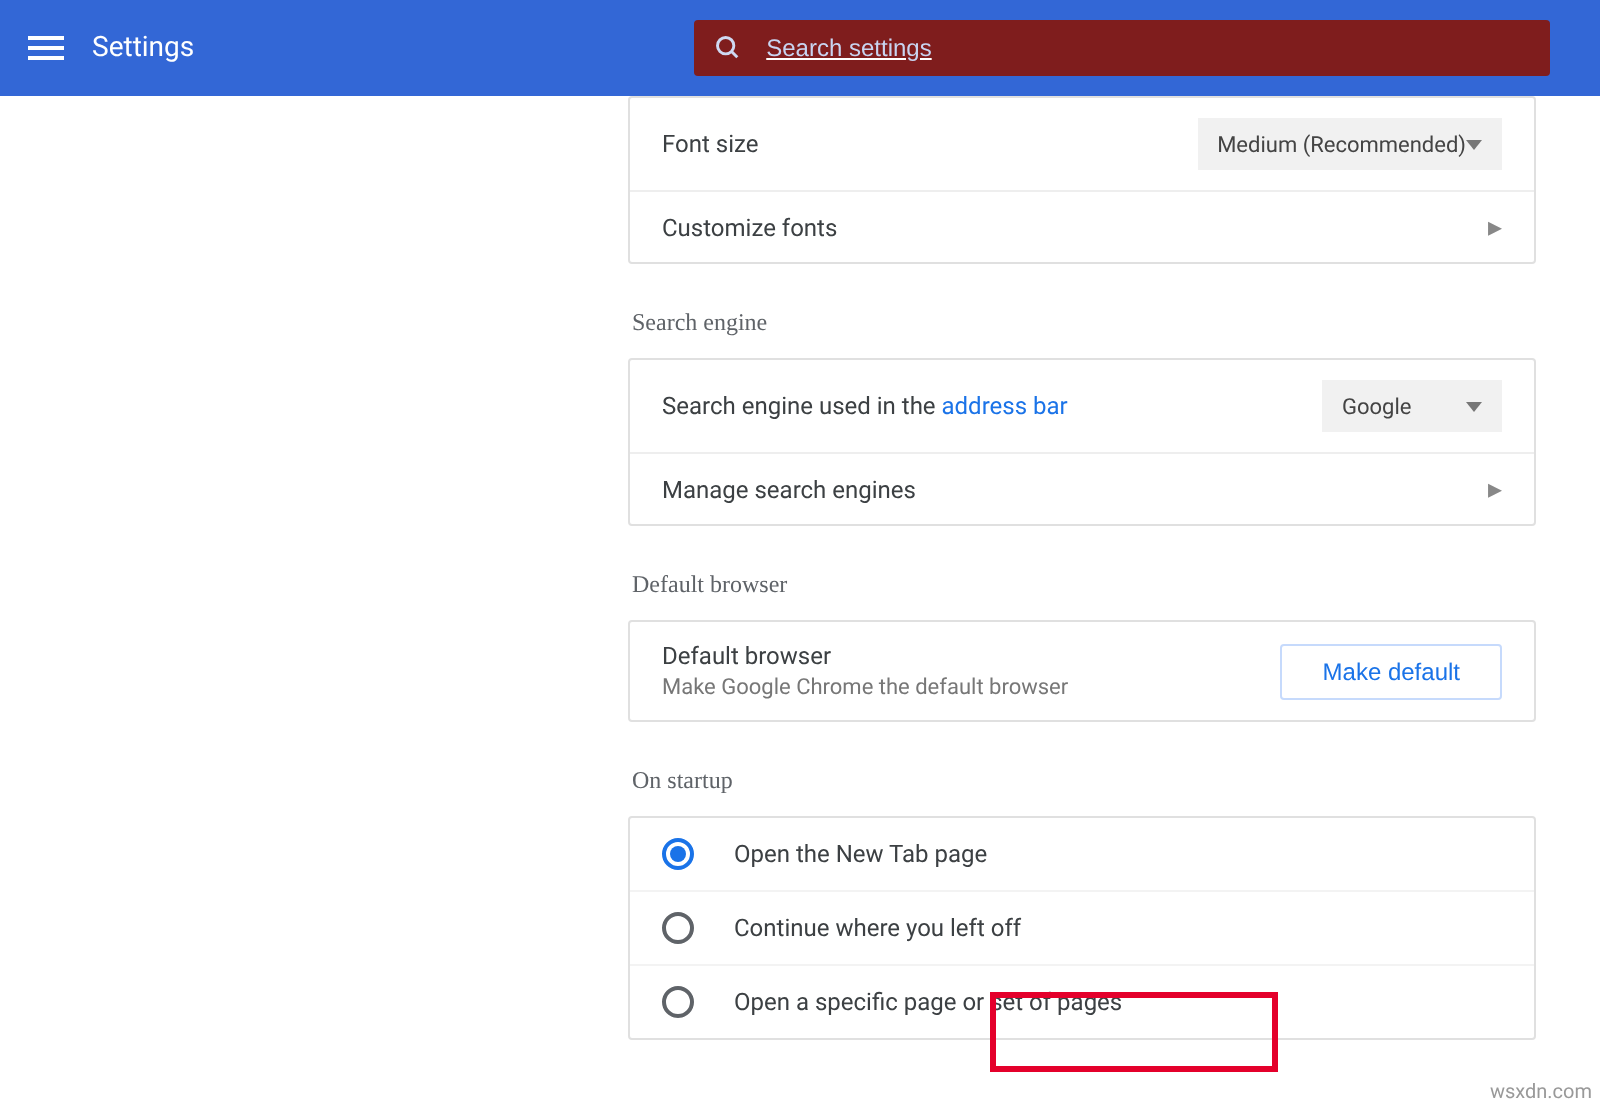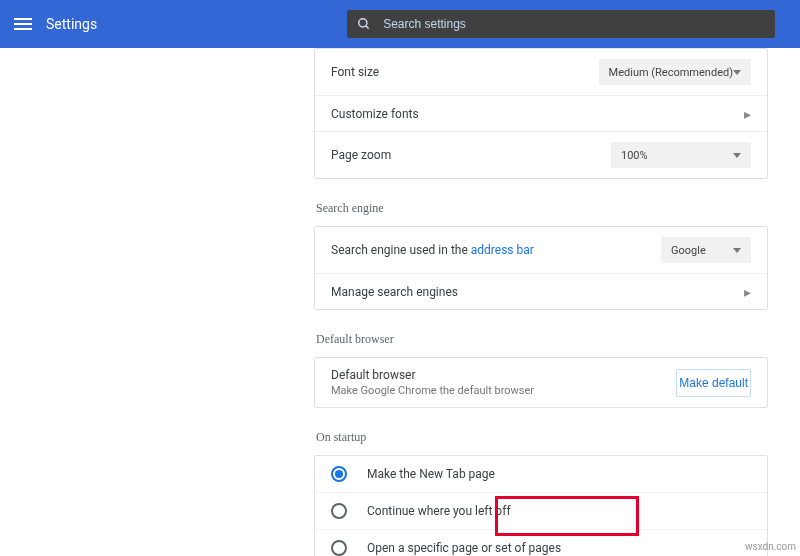--- a/index.html
+++ b/index.html
@@ -22,25 +22,26 @@
     color: #fff;
     padding: 0 14px;
   }
   .hamburger { width: 18px; height: 12px; display: flex; flex-direction: column; justify-content: space-between; margin-right: 14px; cursor: pointer; }
   .hamburger span { height: 2px; background: #fff; display: block; }
   .app-title { font-size: 14px; font-weight: 400; }
   .search-wrap {
     margin-left: 250px;
     flex: 0 0 428px;
     height: 28px;
-    background: #404040;
+    background: #7f1d1d;
     border-radius: 2px;
     display: flex;
     align-items: center;
     padding: 0 10px;
+    text-decoration: underline;
   }
   .search-wrap svg { flex: none; }
   .search-input {
     flex: 1;
     background: transparent;
     border: none;
     outline: none;
     color: #fff;
     font-size: 12px;
     margin-left: 12px;
@@ -91,21 +92,21 @@
     margin: 22px 0 10px 2px;
     font-family: Liberation Serif, serif;
   }
   .link { color: #1a73e8; }
   .subtext { color: #777; font-size: 11px; margin-top: 2px; }
   .btn {
     border: 1px solid #c6dafc;
     color: #1a73e8;
     background: #fff;
     border-radius: 2px;
-    padding: 6px 2px;
+    padding: 6px 20px;
     font-size: 12px;
     cursor: pointer;
   }
   
   .radio-row {
     display: flex;
     align-items: center;
     padding: 10px 16px;
     font-size: 12px;
     color: #3c4043;
@@ -165,27 +166,20 @@
       <span>Font size</span>
       <div class="select-pill">
         <span>Medium (Recommended)</span>
         <span class="caret"></span>
       </div>
     </div>
     <div class="row clickable">
       <span>Customize fonts</span>
       <span class="chev-right">▸</span>
     </div>
-    <div class="row">
-      <span>Page zoom</span>
-      <div class="select-pill">
-        <span>100%</span>
-        <span class="caret"></span>
-      </div>
-    </div>
   </div>
 
   <div class="section-title">Search engine</div>
   <div class="card">
     <div class="row">
       <span>
         <span>Search engine used in the </span><span class="link">address bar</span>
       </span>
       <div class="select-pill narrow">
         <span>Google</span>
@@ -206,21 +200,21 @@
         <div class="subtext">Make Google Chrome the default browser</div>
       </div>
       <button class="btn">Make default</button>
     </div>
   </div>
 
   <div class="section-title">On startup</div>
   <div class="card">
     <label class="radio-row">
       <span class="radio checked"></span>
-      <span>Make the New Tab page</span>
+      <span>Open the New Tab page</span>
     </label>
     <label class="radio-row">
       <span class="radio"></span>
       <span>Continue where you left off</span>
     </label>
     <label class="radio-row">
       <span class="radio"></span>
       <span>Open a specific page or set of pages</span>
     </label>
   </div>

